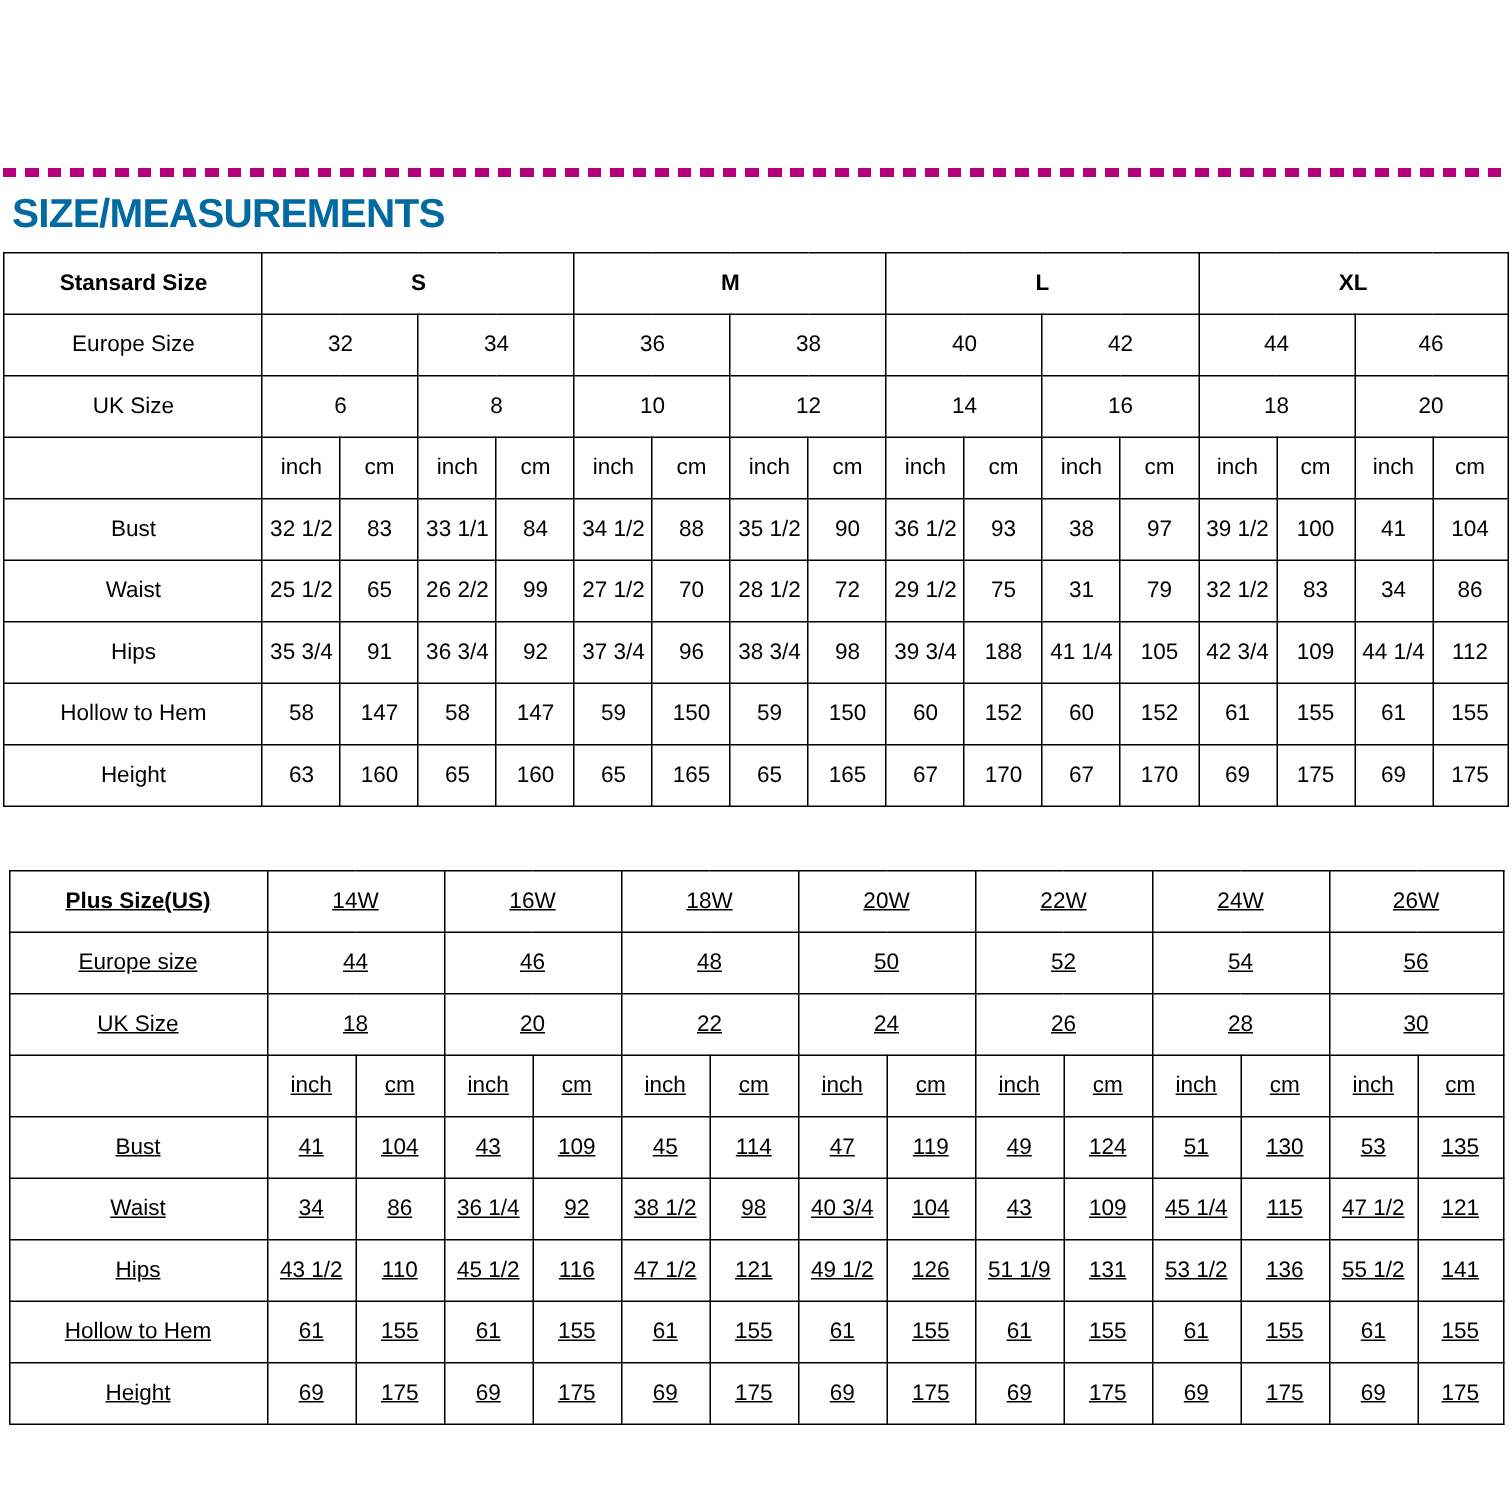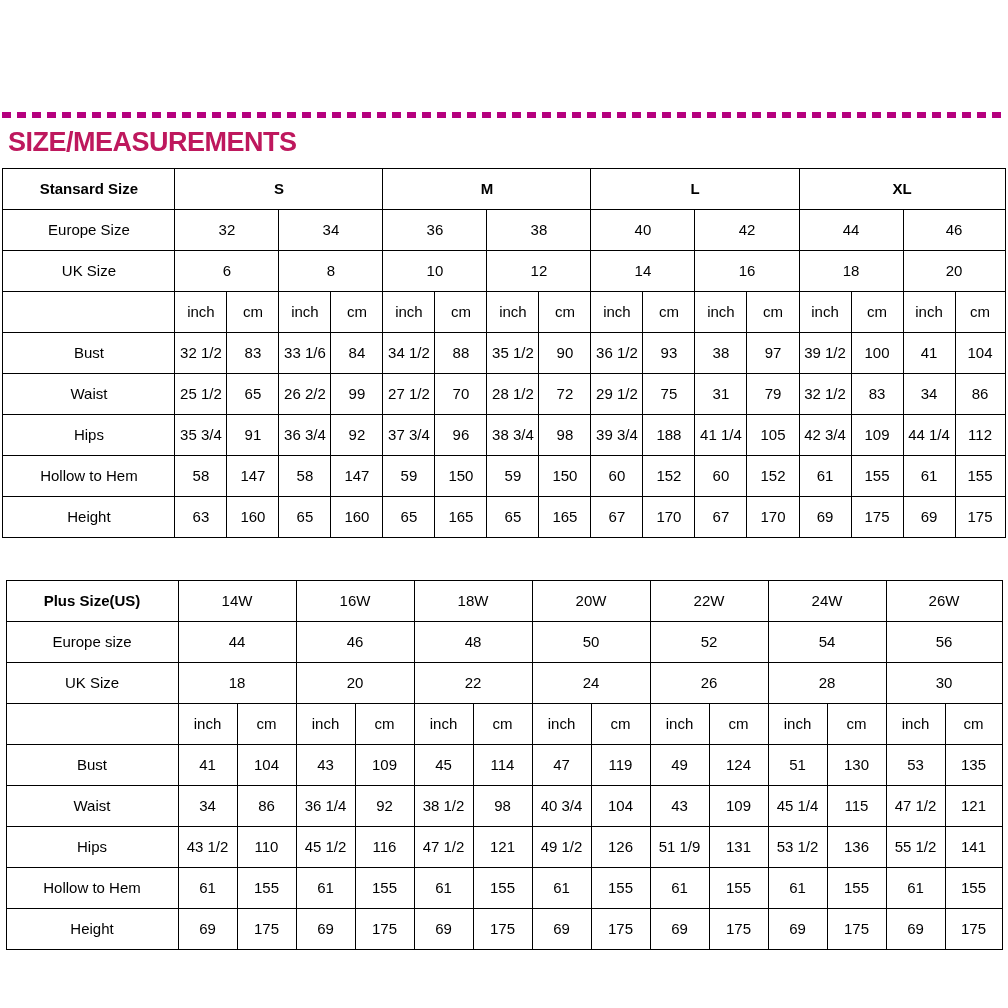--- a/index.html
+++ b/index.html
@@ -30,21 +30,21 @@
       to right,
       #b5007e 0px,
       #b5007e 9px,
       #ffffff 9px,
       #ffffff 15px
     );
   }
   .title {
     font-size: 27px;
     font-weight: bold;
-    color: #be185d;
+    color: #0369a1;
     letter-spacing: -0.5px;
     padding: 10px 0 4px 8px;
     line-height: 1.1;
   }
   table.size-table {
     border-collapse: collapse;
     table-layout: fixed;
     width: 996px;
     margin: 6px auto 16px auto;
   }
@@ -73,20 +73,21 @@
     font-size: 16px;
   }
   td.small {
     font-size: 14px;
   }
   .spacer {
     height: 20px;
   }
   .table2 {
     margin-top: 0;
+    text-decoration: underline;
   }
 </style>
 </head>
 <body>
 
 <div class="page">
 
   <div class="top-blank"></div>
 
   <div class="divider"></div>
@@ -164,21 +165,21 @@
         <td class="unit">inch</td>
         <td class="unit">cm</td>
         <td class="unit">inch</td>
         <td class="unit">cm</td>
       </tr>
 
       <tr>
         <td class="rowhdr">Bust</td>
         <td class="small">32 1/2</td>
         <td class="small">83</td>
-        <td class="small">33 1/6</td>
+        <td class="small">33 1/1</td>
         <td class="small">84</td>
         <td class="small">34 1/2</td>
         <td class="small">88</td>
         <td class="small">35 1/2</td>
         <td class="small">90</td>
         <td class="small">36 1/2</td>
         <td class="small">93</td>
         <td class="small">38</td>
         <td class="small">97</td>
         <td class="small">39 1/2</td>

